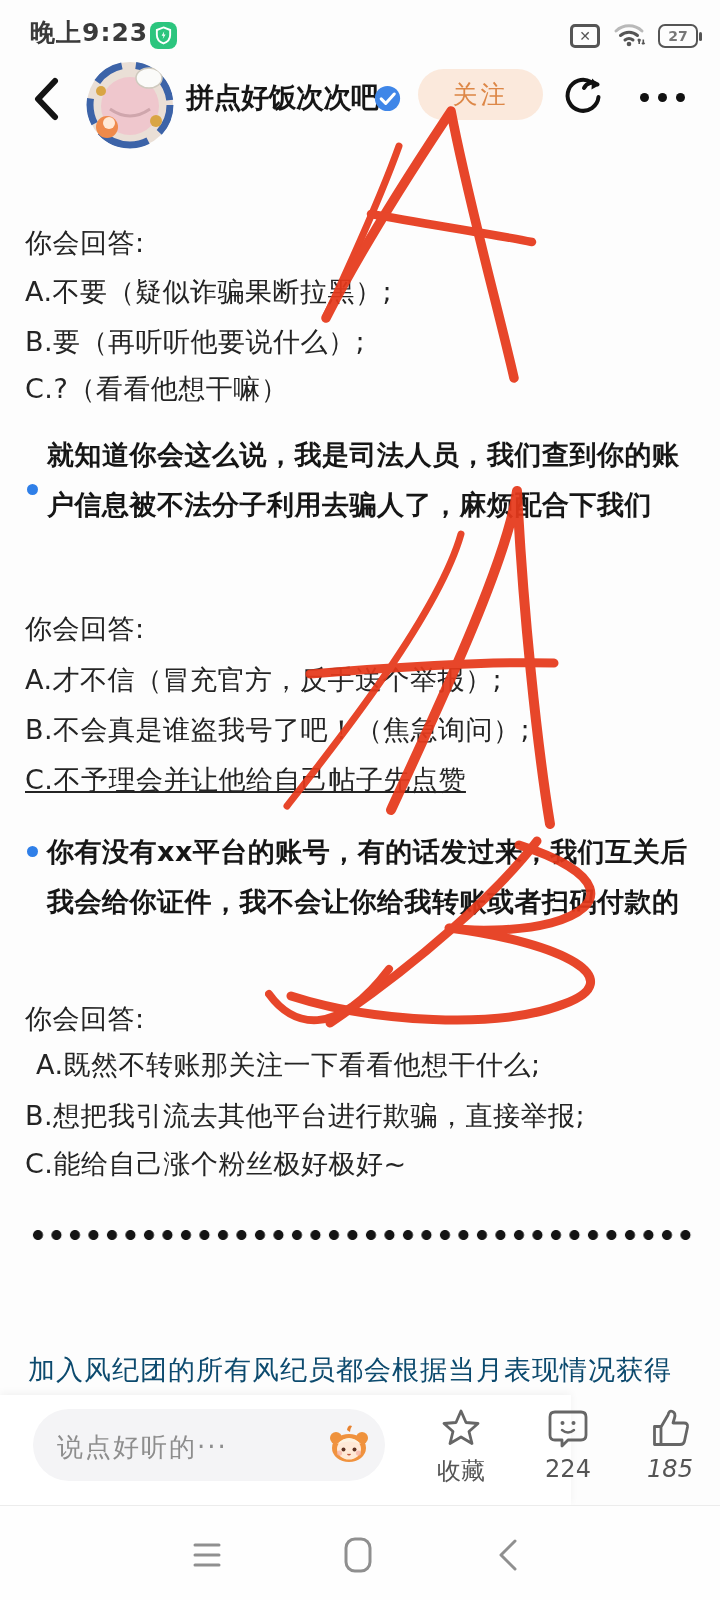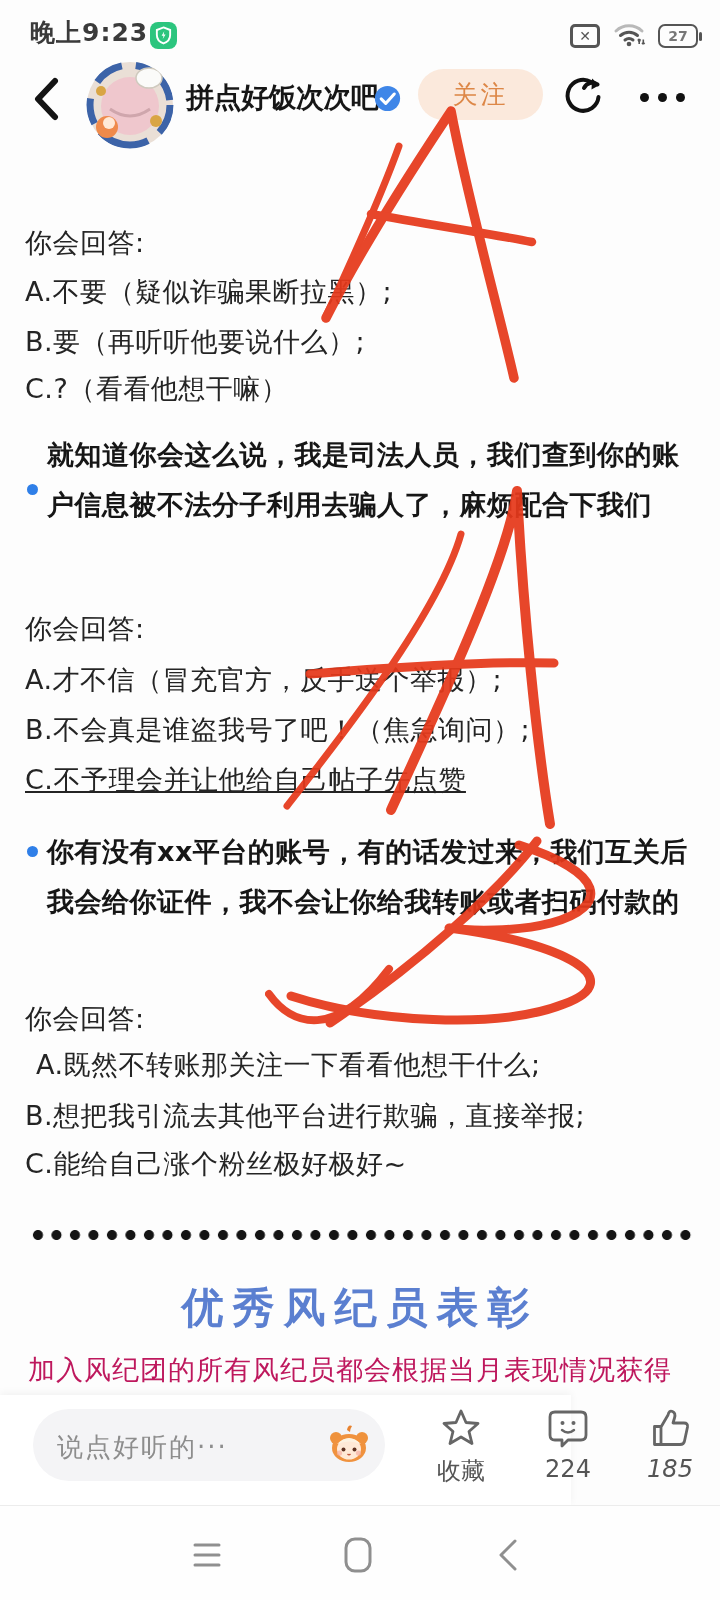--- a/index.html
+++ b/index.html
@@ -31,21 +31,21 @@
   .content{ position:absolute; left:0; top:0; width:720px; height:1600px; }
   .tblock{ position:absolute; font-size:27px; line-height:50px; color:#242424; letter-spacing:0.5px;}
   .bullet-item{ display:flex; }
   .bdot{ flex:0 0 11px; width:11px; height:11px; border-radius:50%; background:#2f7fe8; margin:19px 9px 0 0;}
   .btext{ font-weight:700; color:#161616; width:648px;}
   .opt{ font-weight:400; }
   .dotline{ position:absolute; left:30px; top:1227px; width:662px; height:16px;
     background-image:radial-gradient(circle at 8px 8px, #141414 4.6px, transparent 5.4px);
     background-size:18.5px 16px; background-repeat:repeat-x;}
   .bigheading{ position:absolute; left:0; top:1280px; width:720px; text-align:center; font-size:42px; font-weight:700; color:#5b7fd0; letter-spacing:9px;}
-  .footerline{ position:absolute; left:28px; top:1348px; width:670px; font-size:27px; line-height:44px; color:#be185d; letter-spacing:1px;}
+  .footerline{ position:absolute; left:28px; top:1348px; width:670px; font-size:27px; line-height:44px; color:#0c4a6e; letter-spacing:1px;}
   
   .marks{ position:absolute; left:0; top:0; z-index:50; pointer-events:none;}
   
   .commentbar{ position:absolute; left:0; top:1395px; width:571px; height:110px; background:#fff; z-index:60; box-shadow:0 -2px 8px rgba(0,0,0,0.05);}
   .cinput{ position:absolute; left:33px; top:14px; width:352px; height:72px; border-radius:38px; background:#f4f4f6; }
   .cinput .ph{ position:absolute; left:24px; top:21px; font-size:26px; color:#8d8d8d; letter-spacing:2px;}
   .cinput .cavatar{ position:absolute; right:13px; top:13px; width:46px; height:46px;}
   .actgroup{ position:absolute; top:0; width:90px; height:110px; background:none; border:none; font-family:inherit;}
   .actgroup .alabel{ position:absolute; left:0; top:60px; width:90px; text-align:center; font-size:24px; color:#555;}
   .g-fav{ left:416px;} .g-cmt{ left:523px;} .g-like{ left:625px;font-style:italic;}
@@ -148,21 +148,20 @@
     <div class="tblock bullet-item" style="left:27px; top:827px;">
       <span class="bdot"></span>
       <span class="btext">你有没有xx平台的账号，有的话发过来，我们互关后我会给你证件，我不会让你给我转账或者扫码付款的</span>
     </div>
     <div class="tblock" style="left:25px; top:994px;">你会回答:</div>
     <div class="tblock opt" style="left:36px; top:1040px;">A.既然不转账那关注一下看看他想干什么;</div>
     <div class="tblock opt" style="left:25px; top:1091px;">B.想把我引流去其他平台进行欺骗，直接举报;</div>
     <div class="tblock opt" style="left:25px; top:1139px;">C.能给自己涨个粉丝极好极好~</div>
 
     <div class="dotline"></div>
-    <div class="bigheading">优秀风纪员表彰</div>
     <div class="footerline">加入风纪团的所有风纪员都会根据当月表现情况获得</div>
   </div>
 
   <svg class="marks" width="720" height="1395" viewBox="0 0 720 1395">
     <g stroke="#e6391b" fill="none" stroke-linecap="round" stroke-linejoin="round" opacity="0.93">
 
       <g>
         <path d="M 399,146 C 378,205 348,268 326,316" stroke-width="7"></path>
         <path d="M 326,318 C 372,228 432,140 451,111 C 467,196 499,312 514,378" stroke-width="9.5"></path>
         <path d="M 371,214 C 425,224 492,234 532,242" stroke-width="8.5"></path>

